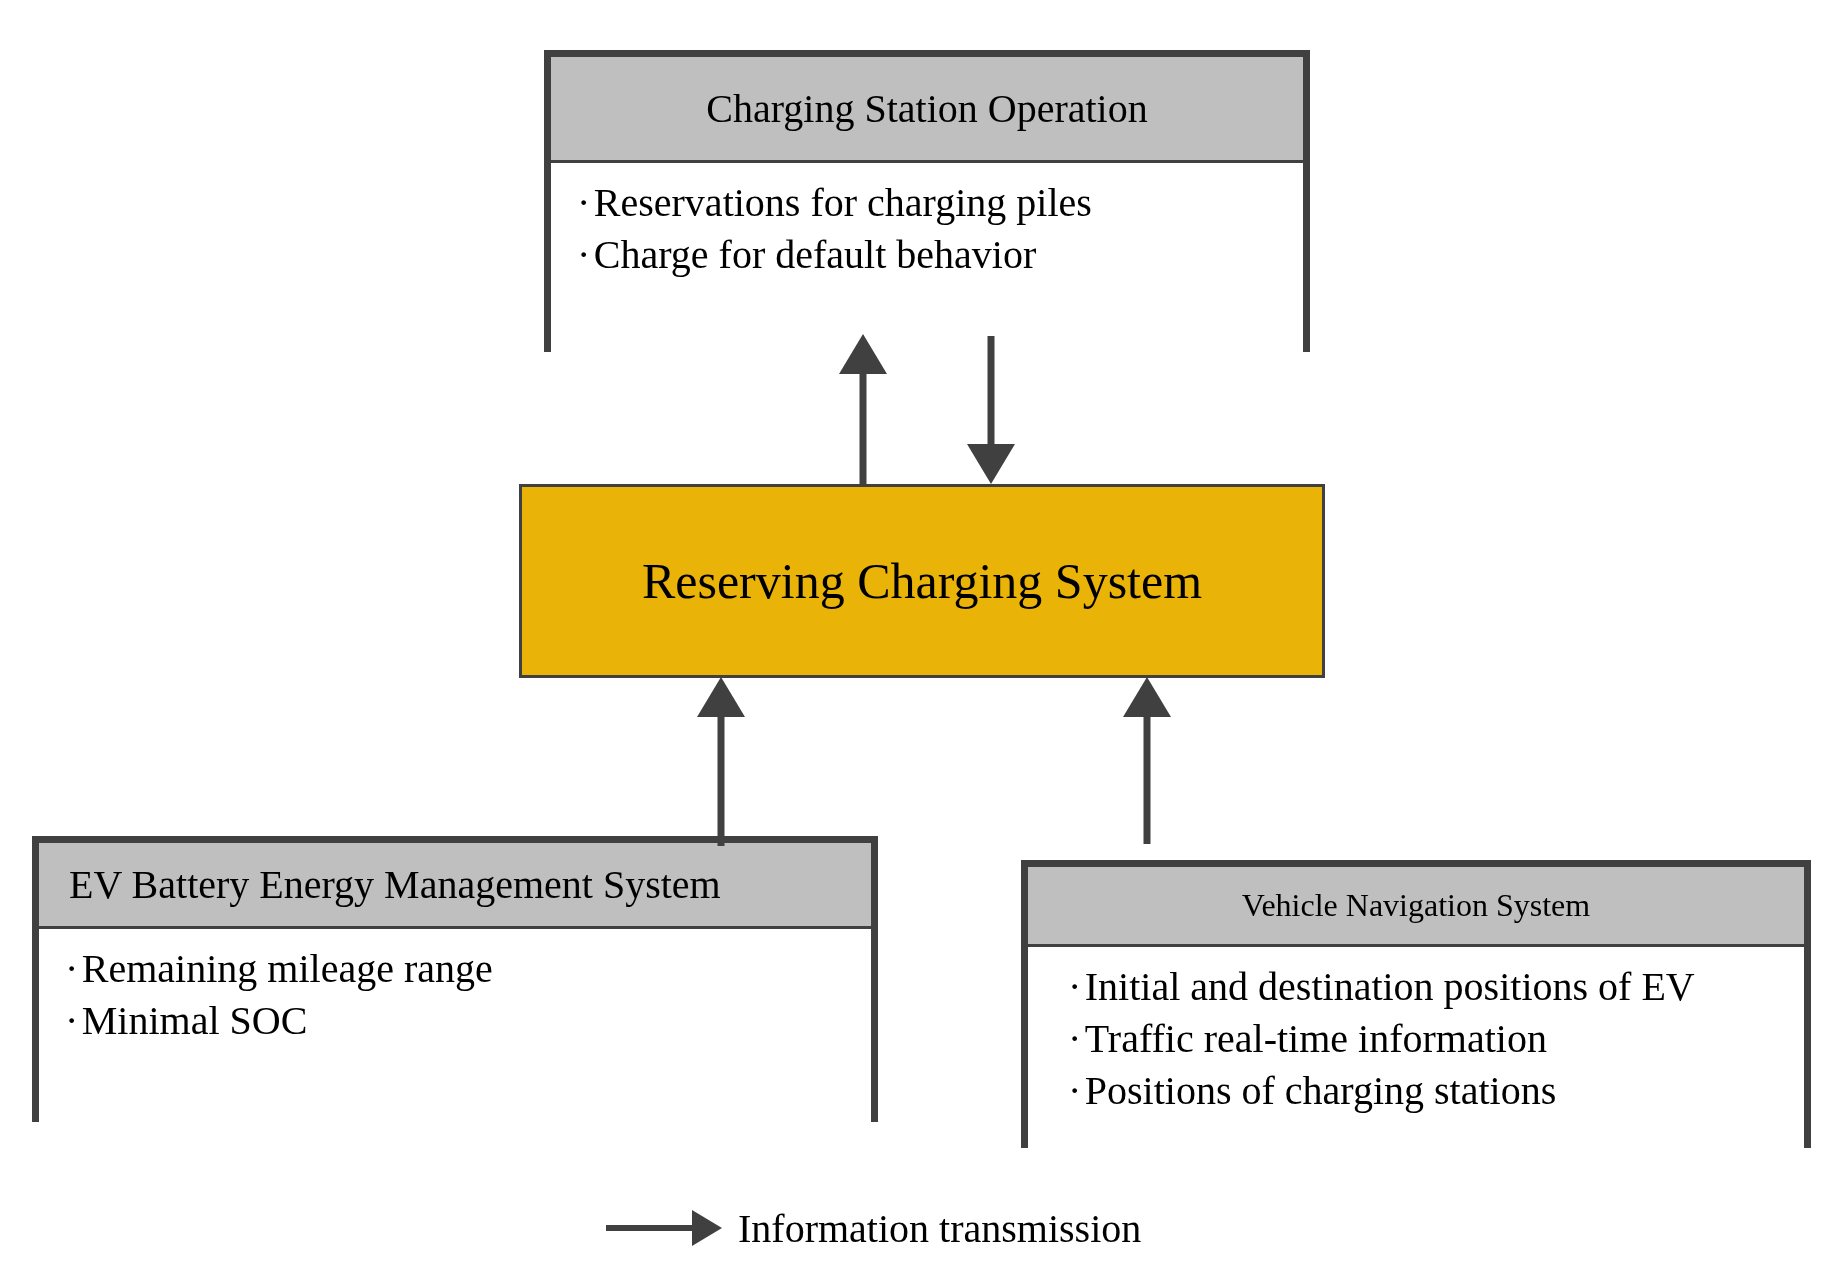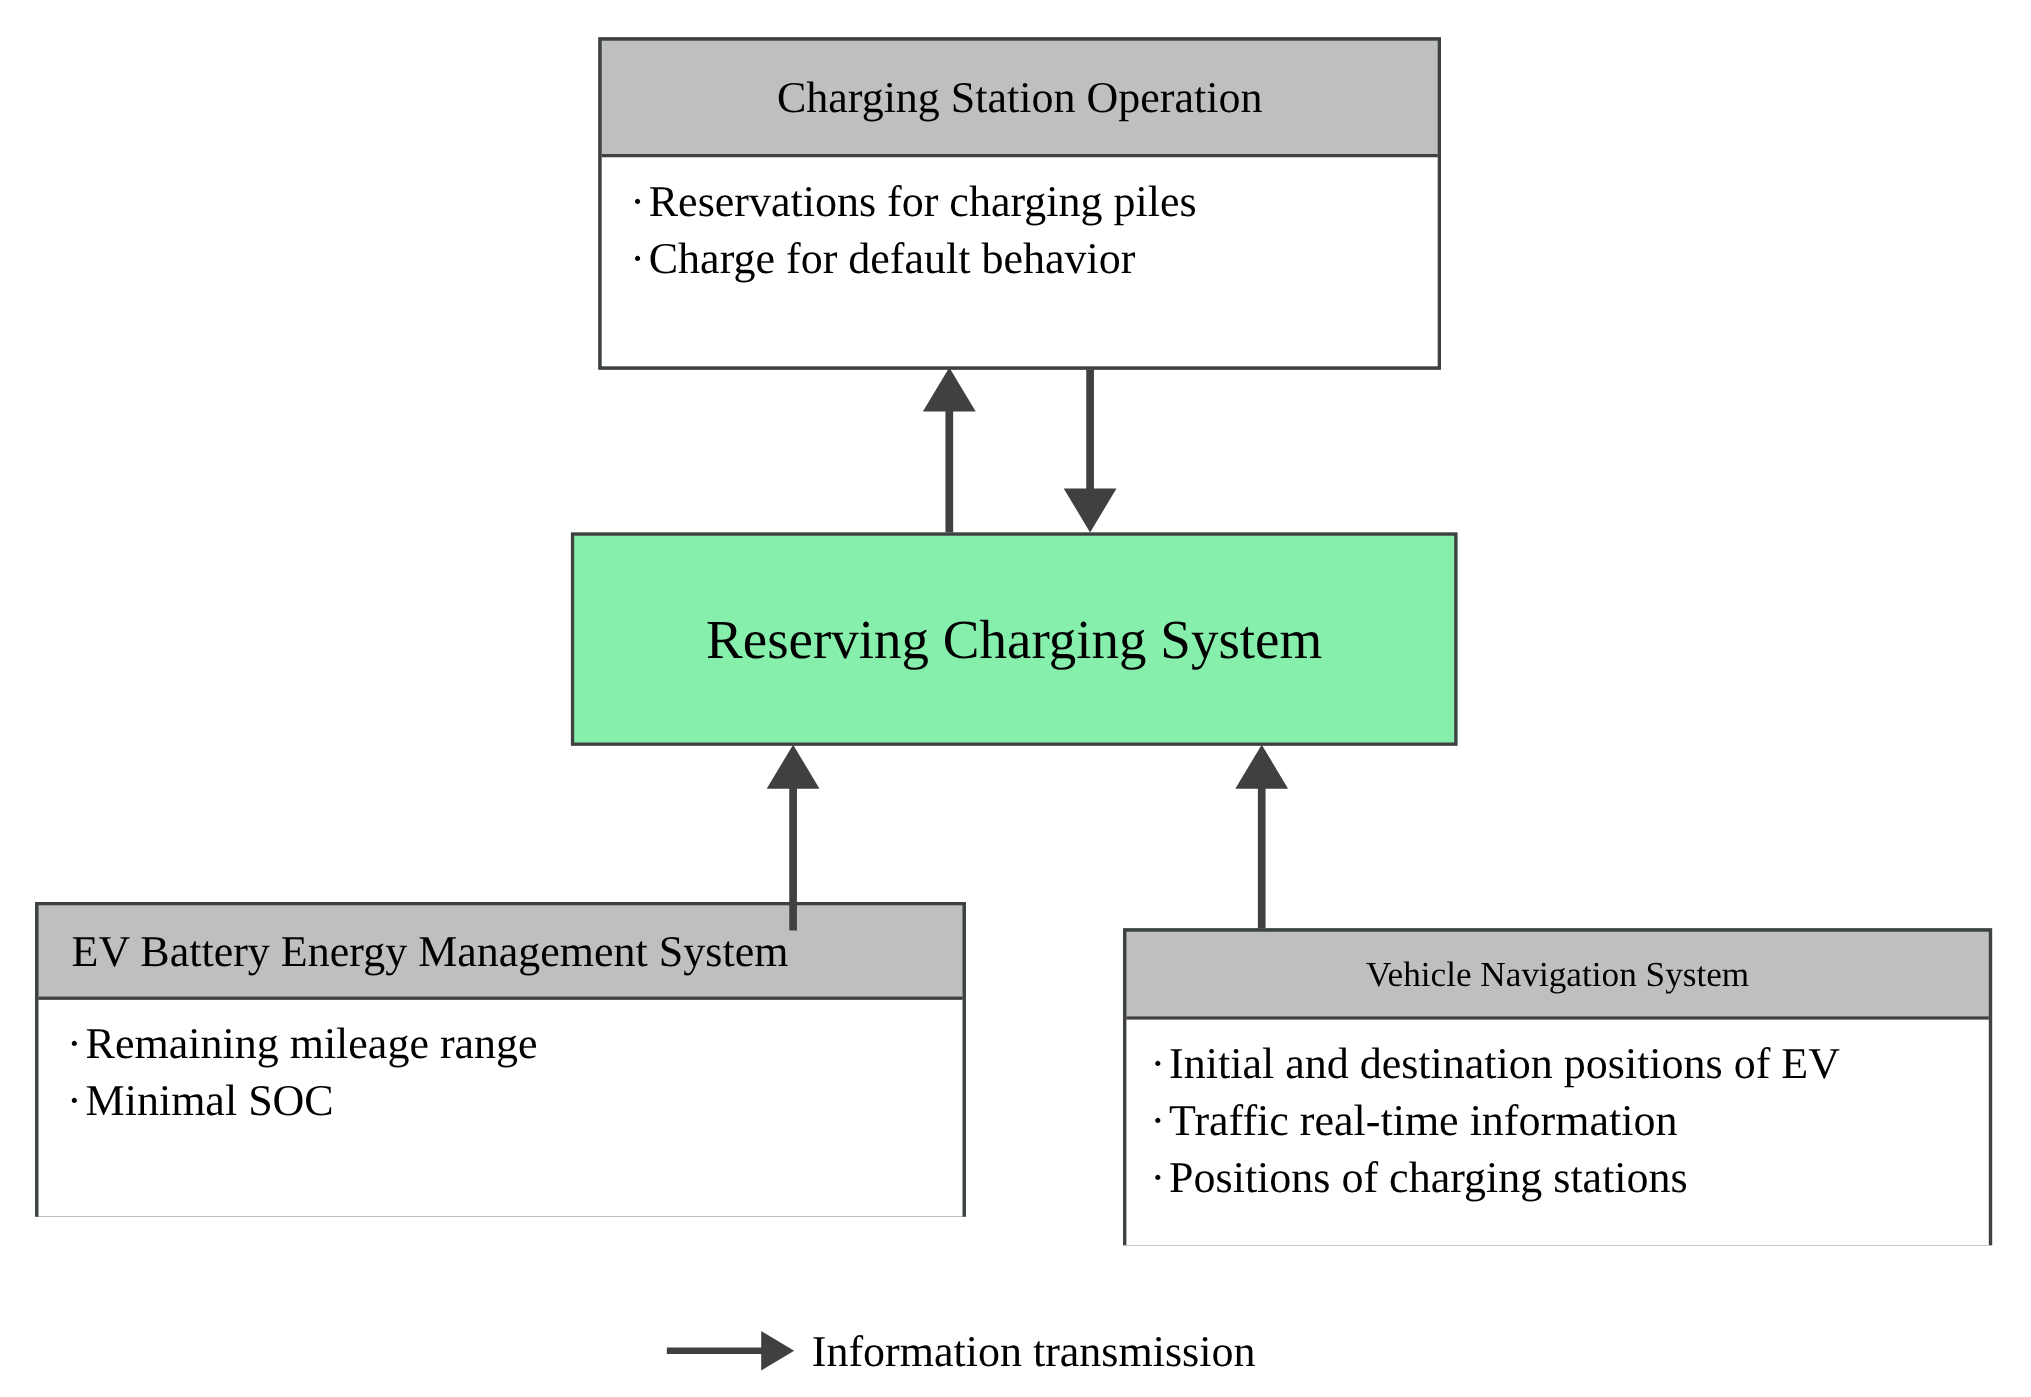--- a/index.html
+++ b/index.html
@@ -14,22 +14,23 @@
   #canvas {
     position: relative;
     width: 1846px;
     height: 1270px;
     background: #ffffff;
     overflow: hidden;
   }
   .box {
     position: absolute;
     box-sizing: border-box;
-    border: 3px solid #404040;
-    background: #14532d;
+    border: 7px solid #404040;
+    background: #000000;
+    margin-top: 16px;
   }
   .box-header {
     box-sizing: border-box;
     background: #bfbfbf;
     border-bottom: 3px solid #404040;
     display: flex;
     align-items: center;
     justify-content: center;
     text-align: center;
     line-height: 1.18;
@@ -46,21 +47,21 @@
     line-height: 1.30;
   }
   .bullet-line .dot {
     display: inline-block;
     width: 0.42em;
   }
   .solid-box {
     position: absolute;
     box-sizing: border-box;
     border: 3px solid #404040;
-    background: #86efac;
+    background: #eab308;
     display: flex;
     align-items: center;
     justify-content: center;
     text-align: center;
   }
   svg.arrows {
     position: absolute;
     left: 0;
     top: 0;
     width: 1846px;
@@ -110,21 +111,21 @@
     <div class="box-body t-body-bl" style="height:197px; ">
       <span class="bullet-line"><span class="dot">·</span><span>Remaining mileage range</span></span>
       <span class="bullet-line"><span class="dot">·</span><span>Minimal SOC</span></span>
     </div>
   </div>
 
   <div class="box" style="left:1021px; top:844px; width:790px; height:288px;">
     <div class="box-header t-title-br" style="height:80px;">
       <span>Vehicle Navigation System</span>
     </div>
-    <div class="box-body t-body-br" style="height:205px; padding-top:14px; padding-left:22px;">
+    <div class="box-body t-body-br" style="height:205px; padding-top:14px; padding-left:40px;">
       <span class="bullet-line"><span class="dot">·</span><span>Initial and destination positions of EV</span></span>
       <span class="bullet-line"><span class="dot">·</span><span>Traffic real-time information</span></span>
       <span class="bullet-line"><span class="dot">·</span><span>Positions of charging stations</span></span>
     </div>
   </div>
 
   <svg class="arrows" viewBox="0 0 1846 1270" xmlns="http://www.w3.org/2000/svg">
 
     <g>
       <line x1="863" y1="484" x2="863" y2="352" stroke="#404040" stroke-width="7"></line>

